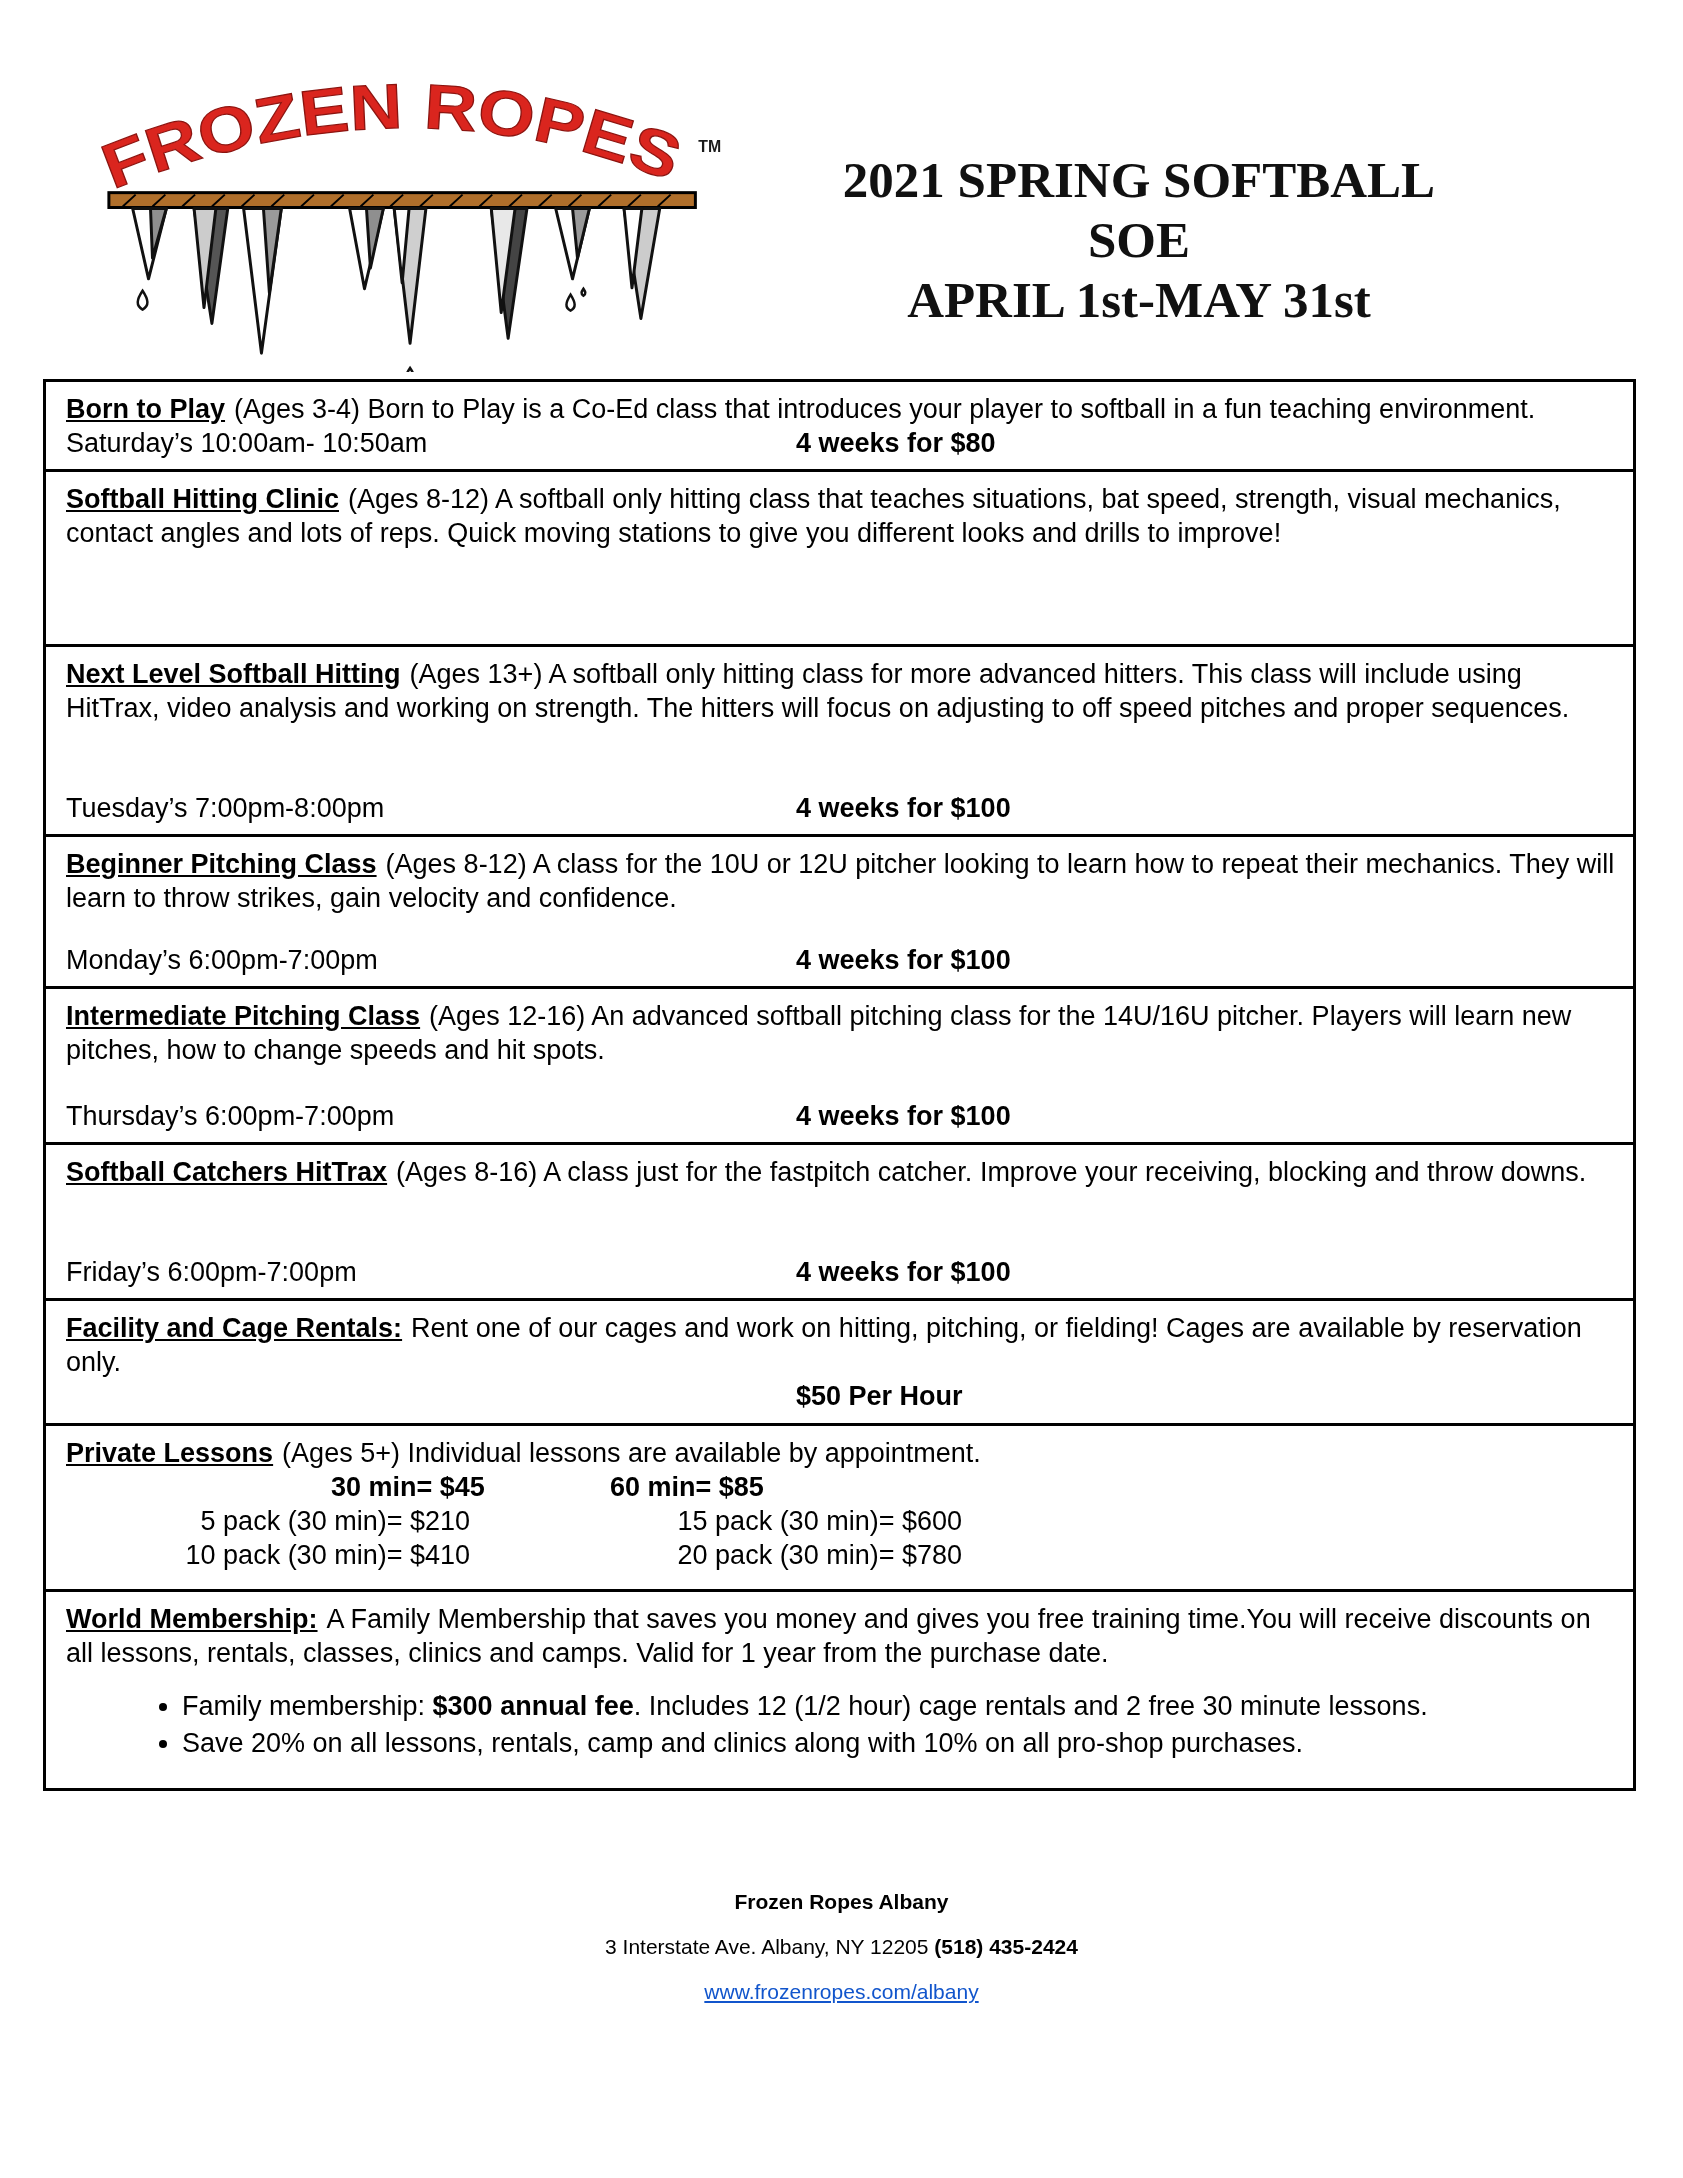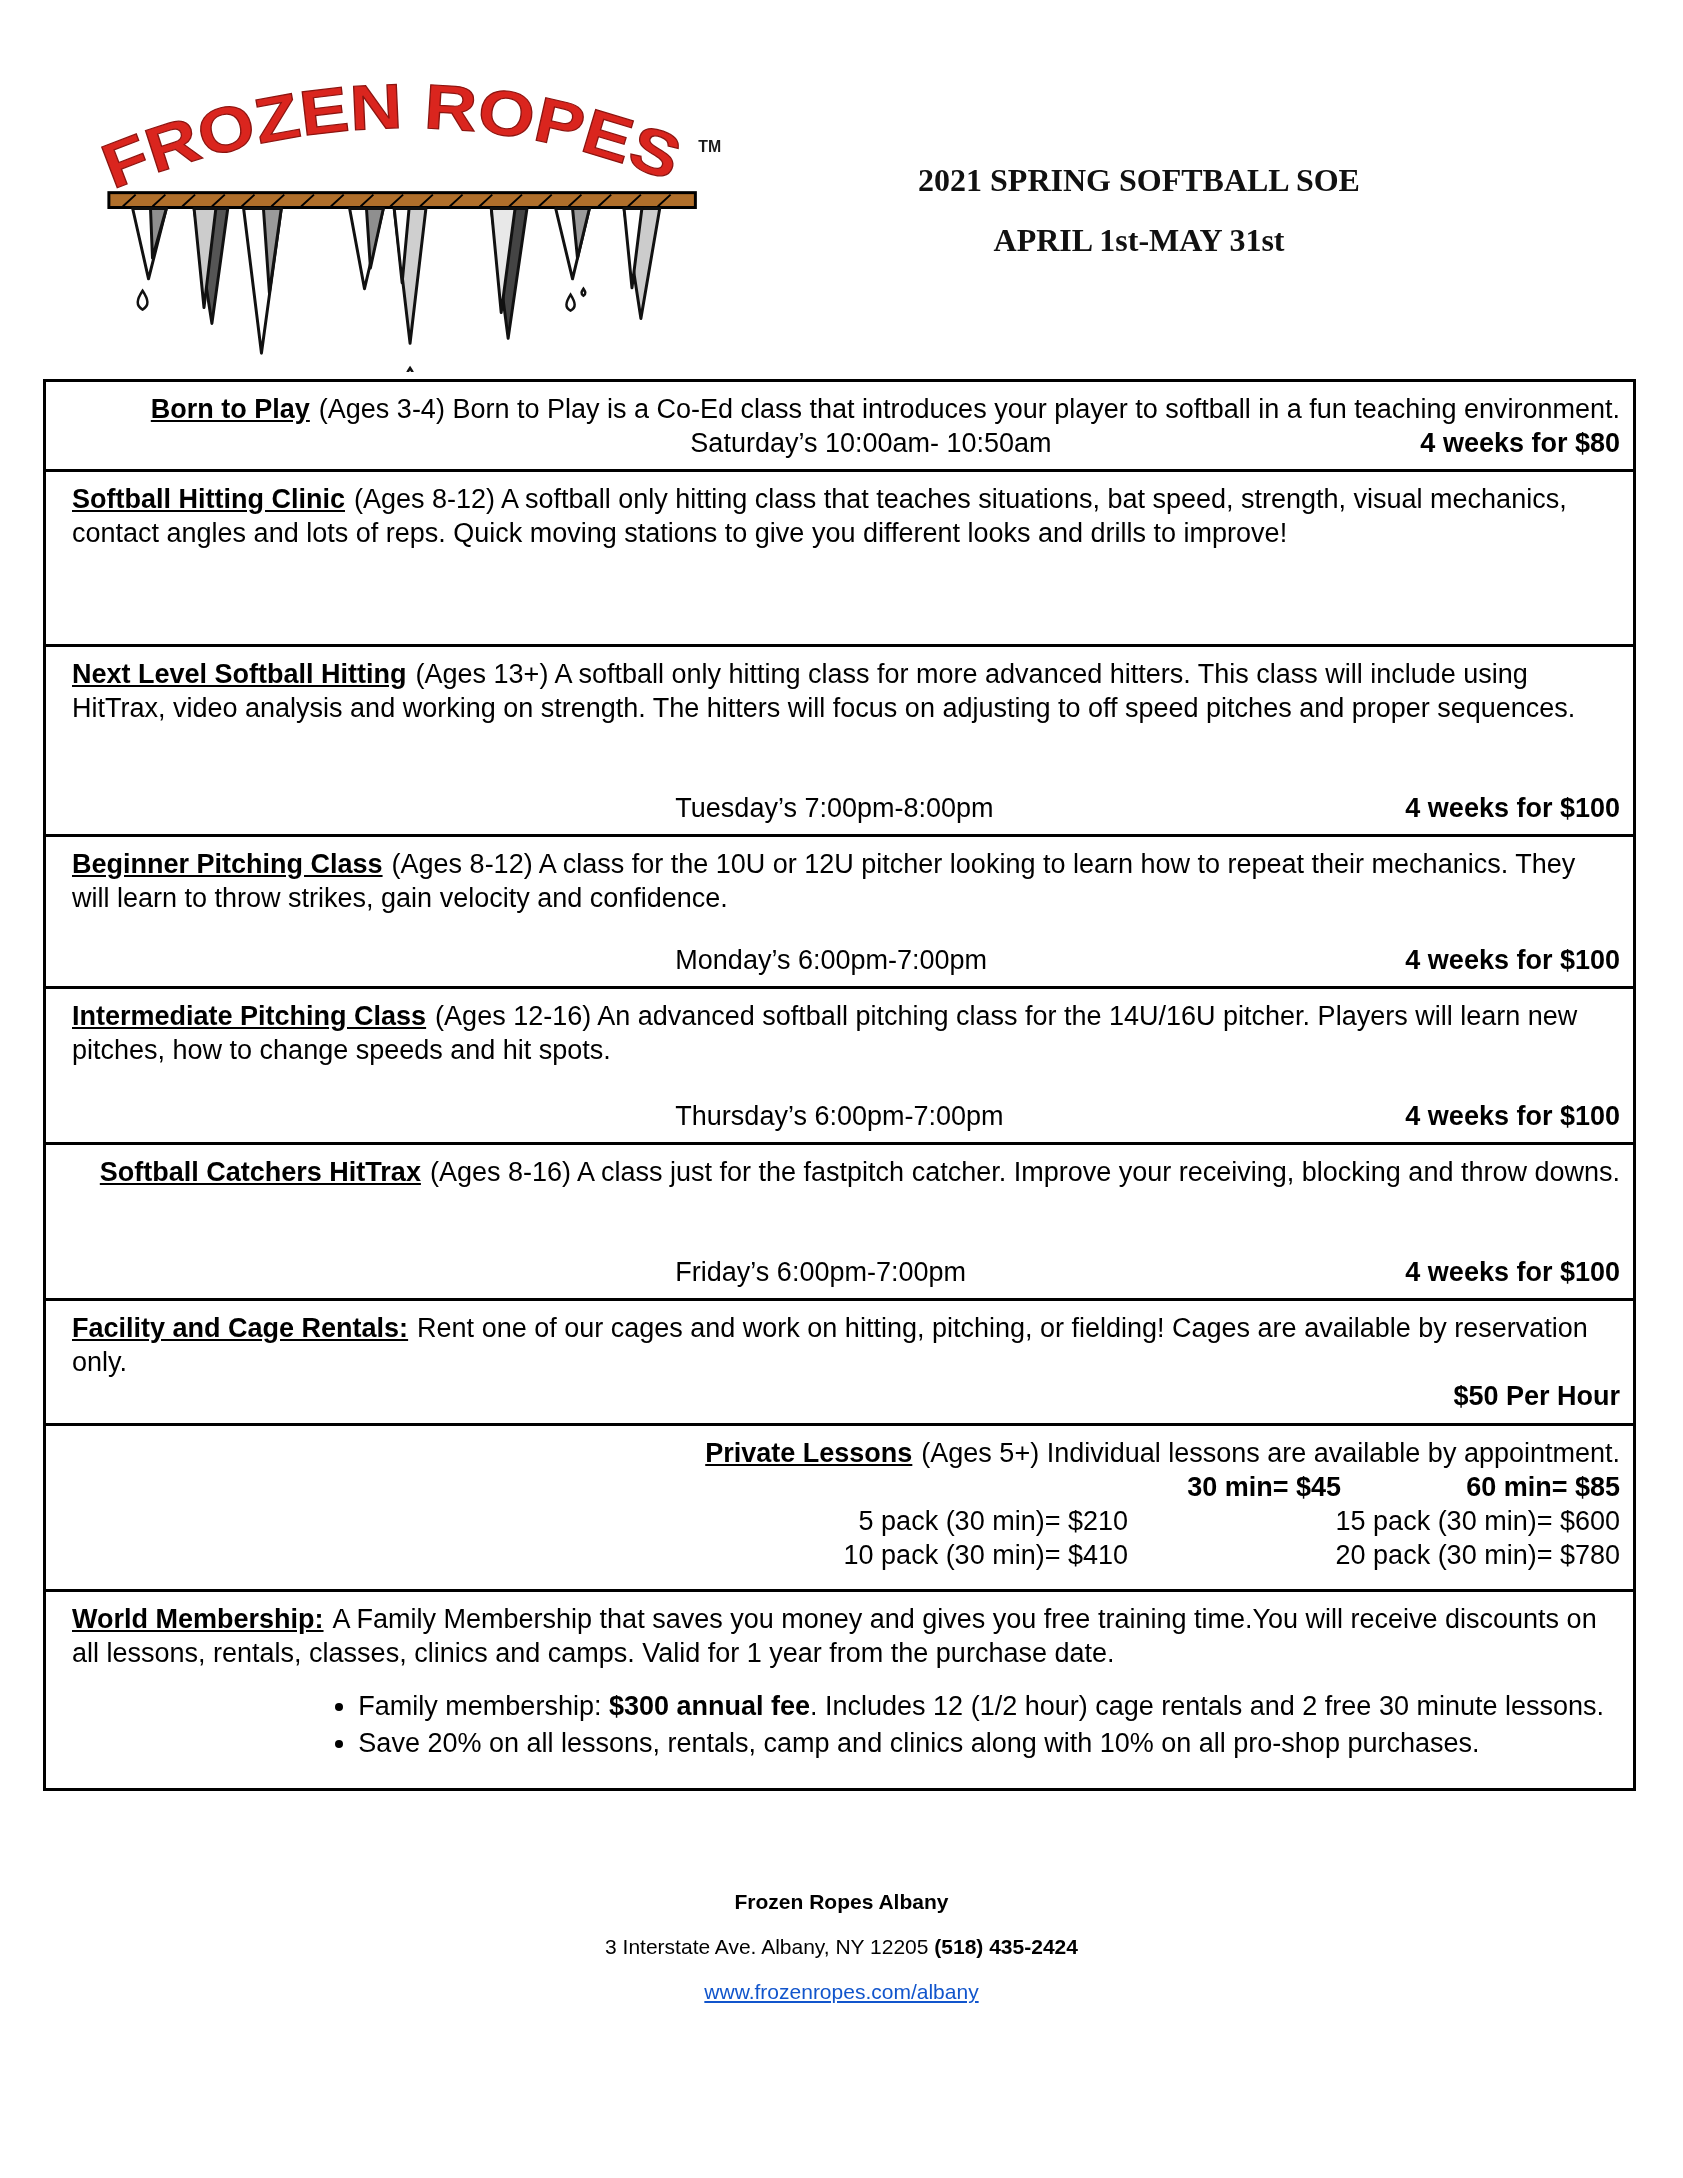--- a/index.html
+++ b/index.html
@@ -10,33 +10,32 @@
     font-family:"Liberation Sans", sans-serif;
     color:#000;
     overflow:hidden;
   }
   
   #logo{position:absolute;left:97px;top:45px;width:639px;height:327px;}
   #title-block{
     position:absolute;left:842px;top:150px;width:594px;
     text-align:center;
     font-family:"Liberation Serif", serif;
-    font-weight:bold;font-size:32px;line-height:60px;color:#111;
+    font-weight:bold;font-size:51px;line-height:60px;color:#111;
   }
   
   #sheet{
     position:absolute;left:43px;top:379px;width:1593px;
     border:3px solid #000;box-sizing:border-box;
   }
   .row{
     display:flex;flex-direction:column;
-    padding:10px 13px 9px 26px;
+    padding:10px 13px 9px 20px;
     font-size:27px;line-height:34px;
     box-sizing:border-box;
-    align-items:flex-end;
   }
   .row + .row{border-top:3px solid #000;}
   .para{margin:0;}
   .cname{font-weight:bold;text-decoration:underline;margin-right:9px;}
   .spacer{flex:1 1 auto;}
   .schedule .day{display:inline-block;width:730px;}
   .price{font-weight:bold;}
   .price-only{margin-left:730px;font-weight:bold;}
   
   .rates{margin-left:265px;font-weight:bold;}

